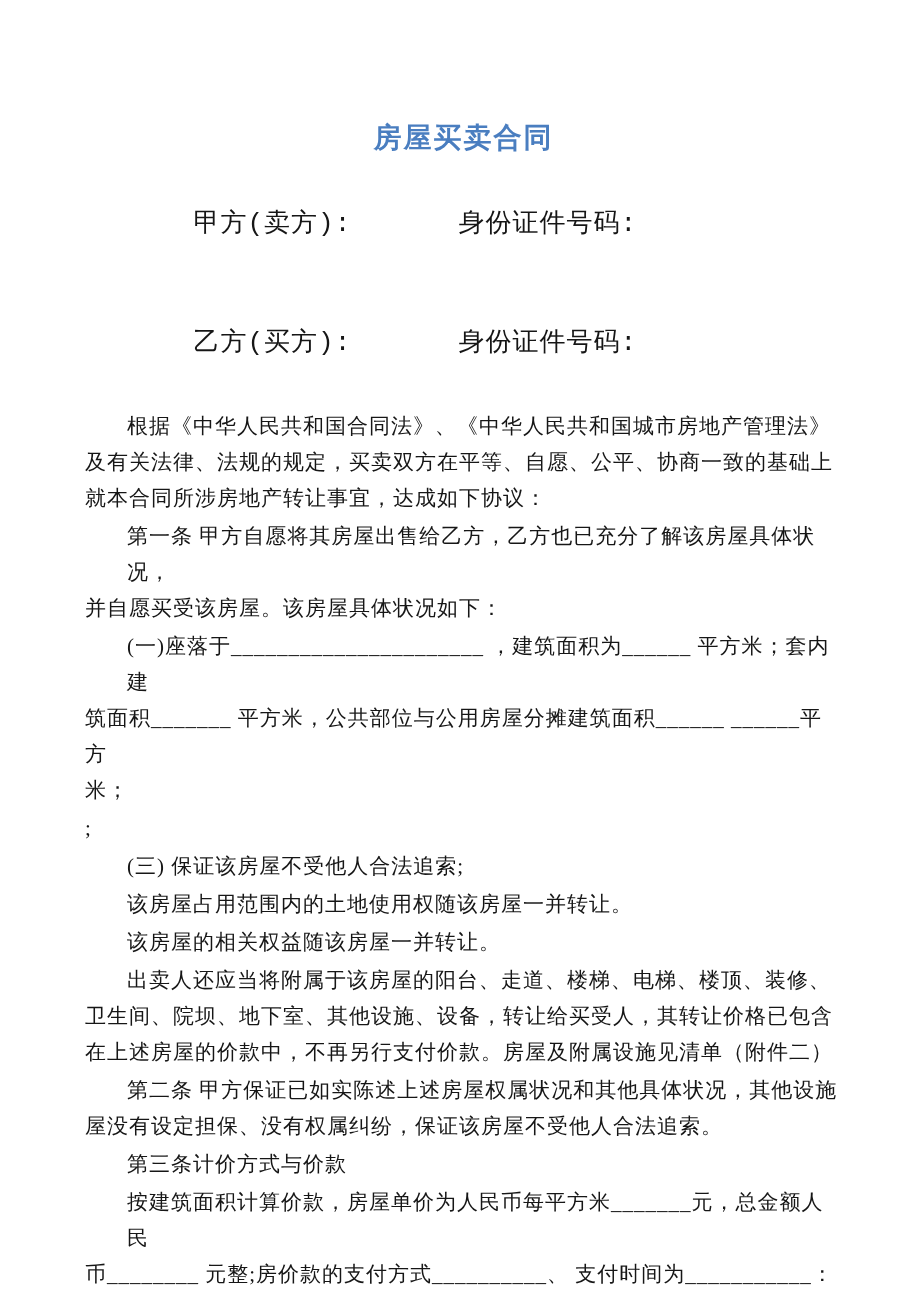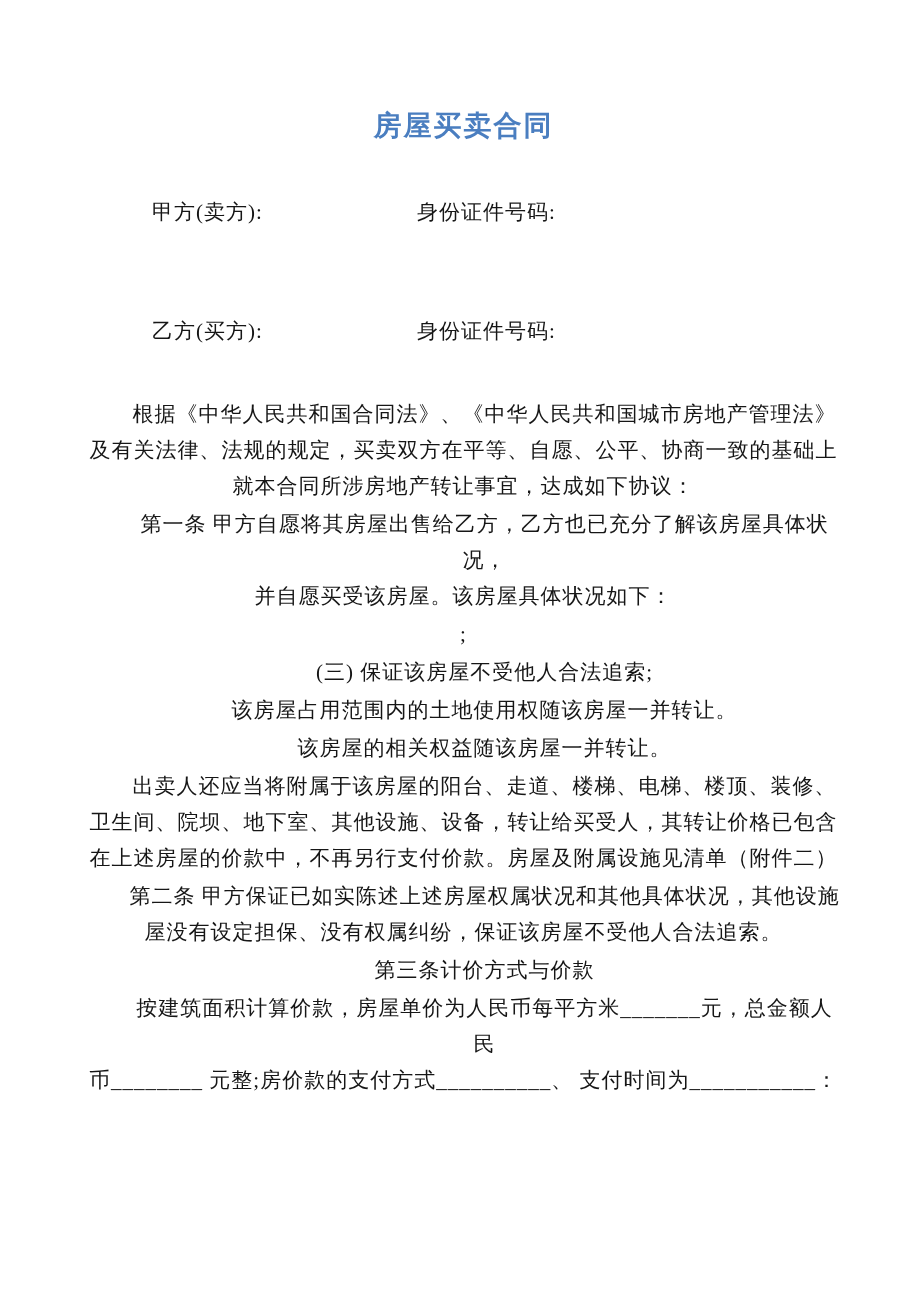--- a/index.html
+++ b/index.html
@@ -13,36 +13,37 @@
     padding: 106px 78px 0 85px;
     font-family: "Liberation Serif", "DejaVu Serif", serif;
     color: #161616;
   }
   .doc-title {
     font-family: "Liberation Sans", "DejaVu Sans", sans-serif;
     font-size: 28px;
     font-weight: bold;
     line-height: 40px;
     text-align: center;
-    margin: 0 0 12px 0;
+    margin: 12px 0 12px 0;
     letter-spacing: 2px;
   }
   .party-line {
     line-height: 36px;
     margin: 0 0 11px 0;
-    font-size: 21px;
+    font-size: 26px;
     letter-spacing: 1px;
     padding-left: 42px;
     white-space: pre-wrap;
+    font-family: Liberation Mono, monospace;
   }
   .party-label {
     display: inline-block;
     width: 265px;
   }
-  .para { margin: 2px 0; text-align: center; }
+  .para { margin: 2px 0; }
   .cline {
     font-size: 21px;
     line-height: 36px;
     letter-spacing: 1px;
     white-space: pre-wrap;
   }
   .cline.indent { padding-left: 42px; }
 </style>
 </head>
 <body>
@@ -63,20 +64,25 @@
     <div class="cline indent">根据《中华人民共和国合同法》、《中华人民共和国城市房地产管理法》</div>
     <div class="cline">及有关法律、法规的规定，买卖双方在平等、自愿、公平、协商一致的基础上</div>
     <div class="cline">就本合同所涉房地产转让事宜，达成如下协议：</div>
   </div>
 
   <div class="para">
     <div class="cline indent">第一条 甲方自愿将其房屋出售给乙方，乙方也已充分了解该房屋具体状况，</div>
     <div class="cline">并自愿买受该房屋。该房屋具体状况如下：</div>
   </div>
 
+  <div class="para">
+    <div class="cline indent">(一)座落于______________________ ，建筑面积为______ 平方米；套内建</div>
+    <div class="cline">筑面积_______ 平方米，公共部位与公用房屋分摊建筑面积______ ______平方</div>
+    <div class="cline">米；</div>
+  </div>
 
   <div class="para">
     <div class="cline">;</div>
   </div>
 
   <div class="para">
     <div class="cline indent">(三) 保证该房屋不受他人合法追索;</div>
   </div>
 
   <div class="para">

